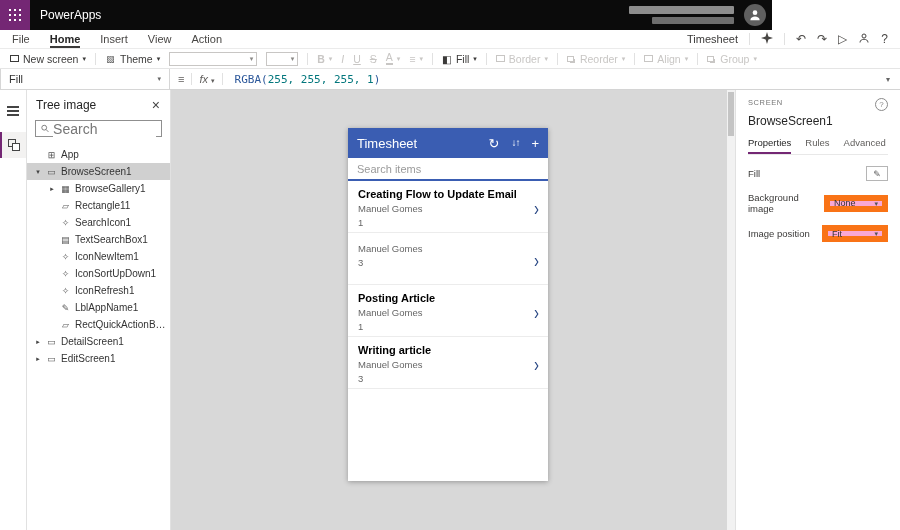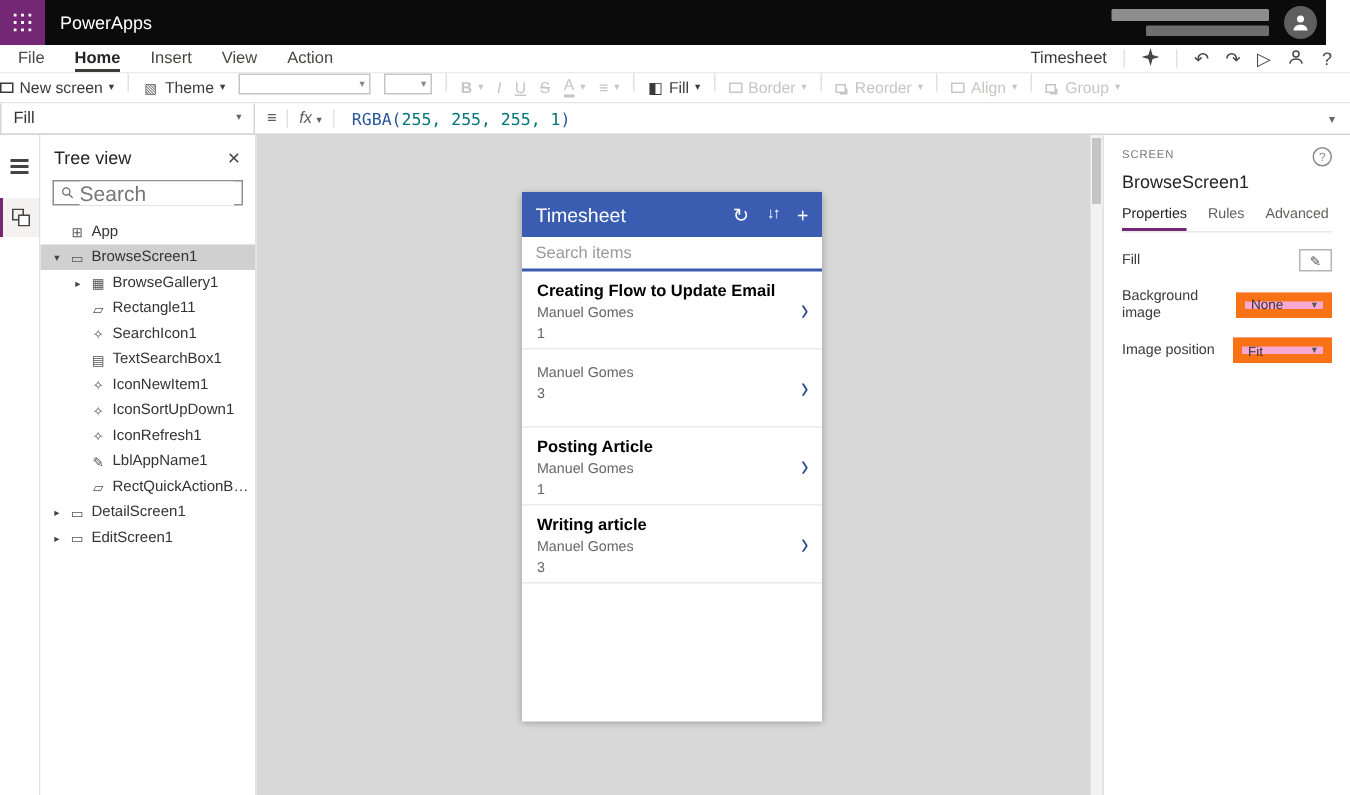--- a/index.html
+++ b/index.html
@@ -1,39 +1,39 @@
 <!DOCTYPE html>
 <html><head>
 <meta charset="utf-8">
 <style>
   * { box-sizing: border-box; margin: 0; padding: 0; }
   html,body { width:900px; height:530px; overflow:hidden; font-family:"Liberation Sans",sans-serif; background:#fff; }
 
   
-  .topbar { position:absolute; top:0; left:0; width:884px; height:30px; background:#0b0b0b; display:flex; align-items:center; }
+  .topbar { position:absolute; top:0; left:0; width:772px; height:30px; background:#0b0b0b; display:flex; align-items:center; }
   .waffle { width:30px; height:30px; background:#742774; display:flex; align-items:center; justify-content:center; cursor:pointer; }
   .app-name { color:#fff; font-size:12px; margin-left:10px; cursor:pointer; }
   .topbar-right { margin-left:auto; display:flex; align-items:center; gap:10px; padding-right:6px; }
   .redacted { display:flex; flex-direction:column; align-items:flex-end; gap:3px; }
   .redacted .bar1 { width:105px; height:8px; background:#8d8d8d; border-radius:1px; }
   .redacted .bar2 { width:82px; height:7px; background:#6e6e6e; border-radius:1px; }
   .avatar { width:22px; height:22px; border-radius:50%; background:#5f5f5f; display:flex; align-items:center; justify-content:center; overflow:hidden; cursor:pointer; }
 
   
   .menubar { position:absolute; top:30px; left:0; width:900px; height:19px; background:#fff; border-bottom:1px solid #ebebeb; display:flex; align-items:center; font-size:11px; color:#484644; }
   .menu-items { display:flex; gap:20px; padding-left:12px; }
   .menu-item { height:18px; line-height:18px; cursor:pointer; }
   .menu-item.active { font-weight:bold; color:#252525; border-bottom:2px solid #3b3a39; }
   .menubar-right { margin-left:auto; display:flex; align-items:center; gap:11px; padding-right:12px; }
   .doc-name { font-size:11px; color:#3b3a39; }
   .vdiv { width:1px; height:12px; background:#e1e1e1; }
   .mb-icon { font-size:12px; color:#484644; cursor:pointer; line-height:1; }
 
   
-  .toolbar { position:absolute; top:49px; left:0; width:900px; height:20px; background:#fff; border-bottom:1px solid #e5e5e5; display:flex; gap:9px; font-size:10.5px; color:#3b3a39; }
+  .toolbar { position:absolute; top:49px; left:0; width:900px; height:20px; background:#fff; border-bottom:1px solid #e5e5e5; display:flex; align-items:center; gap:9px; padding-left:10px; font-size:10.5px; color:#3b3a39; }
   .tb-item { display:flex; align-items:center; gap:4px; cursor:pointer; white-space:nowrap; }
   .tb-item.disabled { color:#c8c6c4; cursor:default; }
   .caret { font-size:7px; line-height:1; }
   .sq { width:9px; height:7px; border:1px solid currentColor; display:inline-block; }
   .sq2 { width:7px; height:6px; border:1px solid currentColor; box-shadow:2px 2px 0 -1px currentColor; display:inline-block; margin-right:2px; }
   .fmt { font-size:10.5px; }
   .fmt.b { font-weight:bold; }
   .fmt.i { font-style:italic; }
   .fmt.u { text-decoration:underline; }
   .fmt.s { text-decoration:line-through; }
@@ -271,21 +271,21 @@
   <div class="rail-item active">
     <svg width="12" height="12" viewBox="0 0 12 12">
         <rect x="0.5" y="0.5" width="7" height="7" fill="none" stroke="#444"></rect>
         <rect x="4.5" y="4.5" width="7" height="7" fill="#fff" stroke="#444"></rect>
       </svg>
   </div>
 </div>
 
 <div class="tree-panel">
   <div class="tree-header">
-    <span class="tree-title">Tree view</span>
+    <span class="tree-title">Tree image</span>
     <span class="close-x">×</span>
   </div>
   <div class="tree-search">
     <svg width="9" height="9" viewBox="0 0 10 10">
         <circle cx="4" cy="4" r="3" fill="none" stroke="#666"></circle>
         <line x1="6.2" y1="6.2" x2="9.2" y2="9.2" stroke="#666"></line>
       </svg>
     <input placeholder="Search" style="">
   </div>
   <div class="tree-list">

